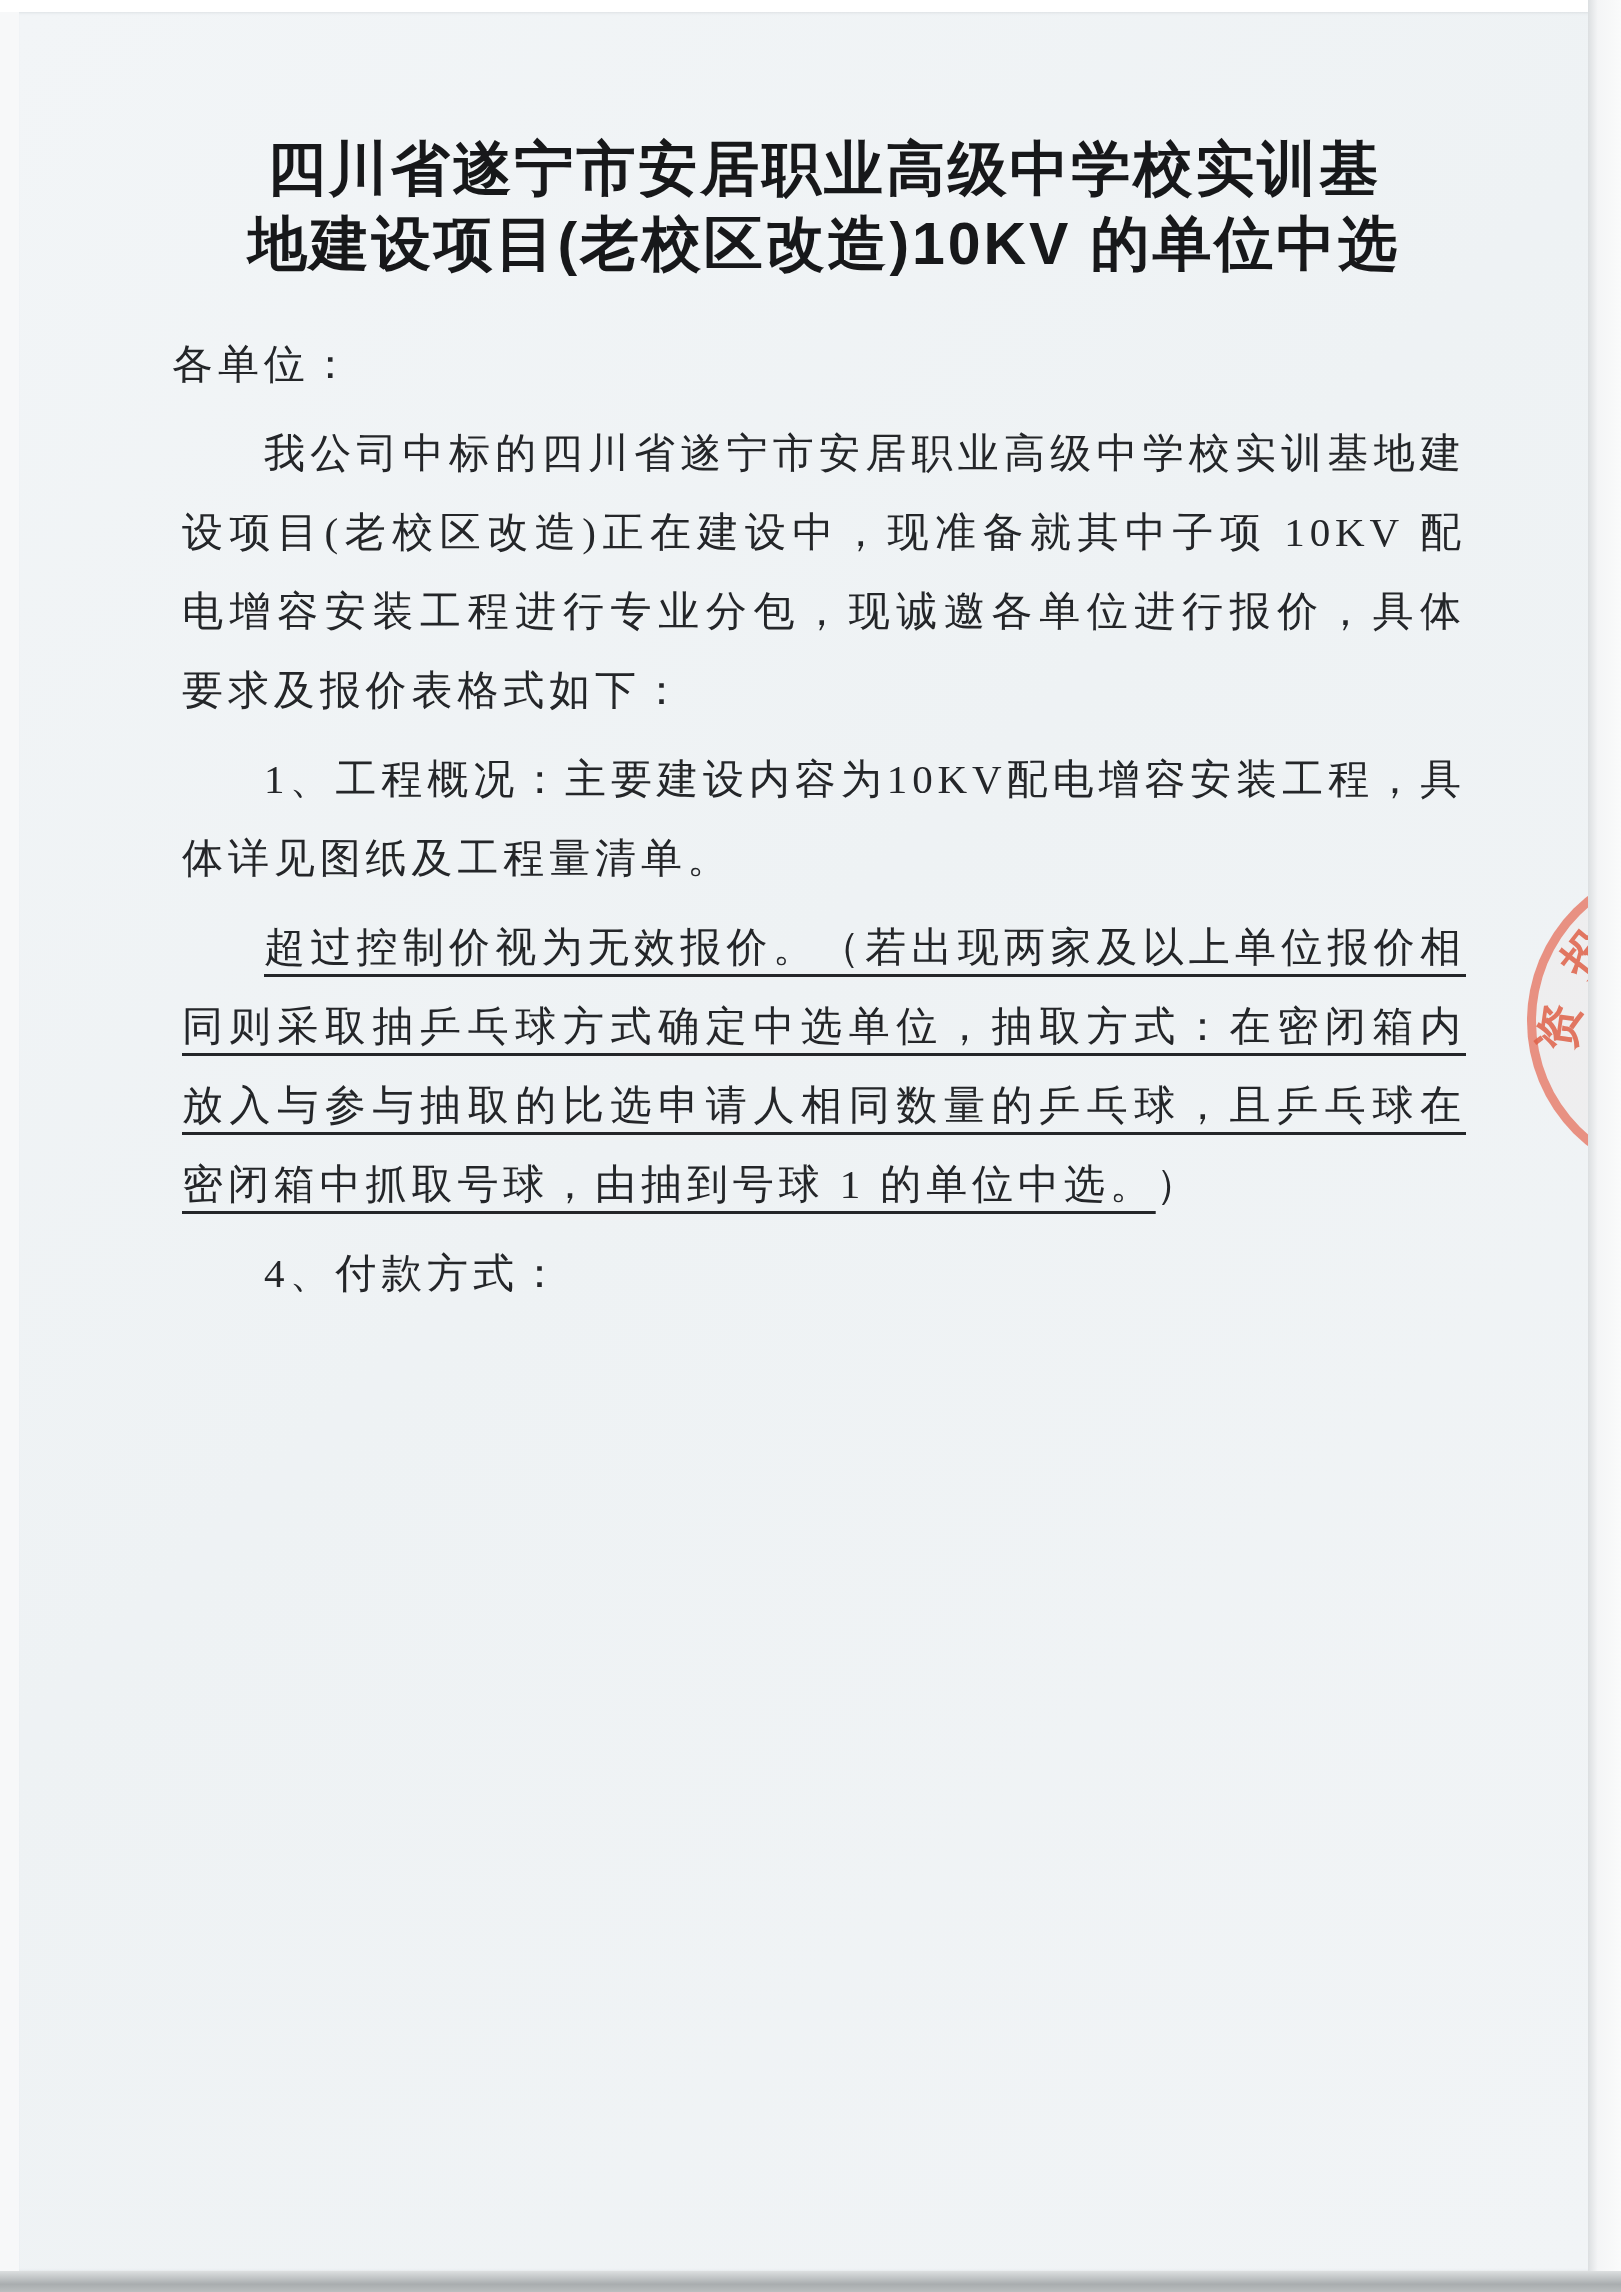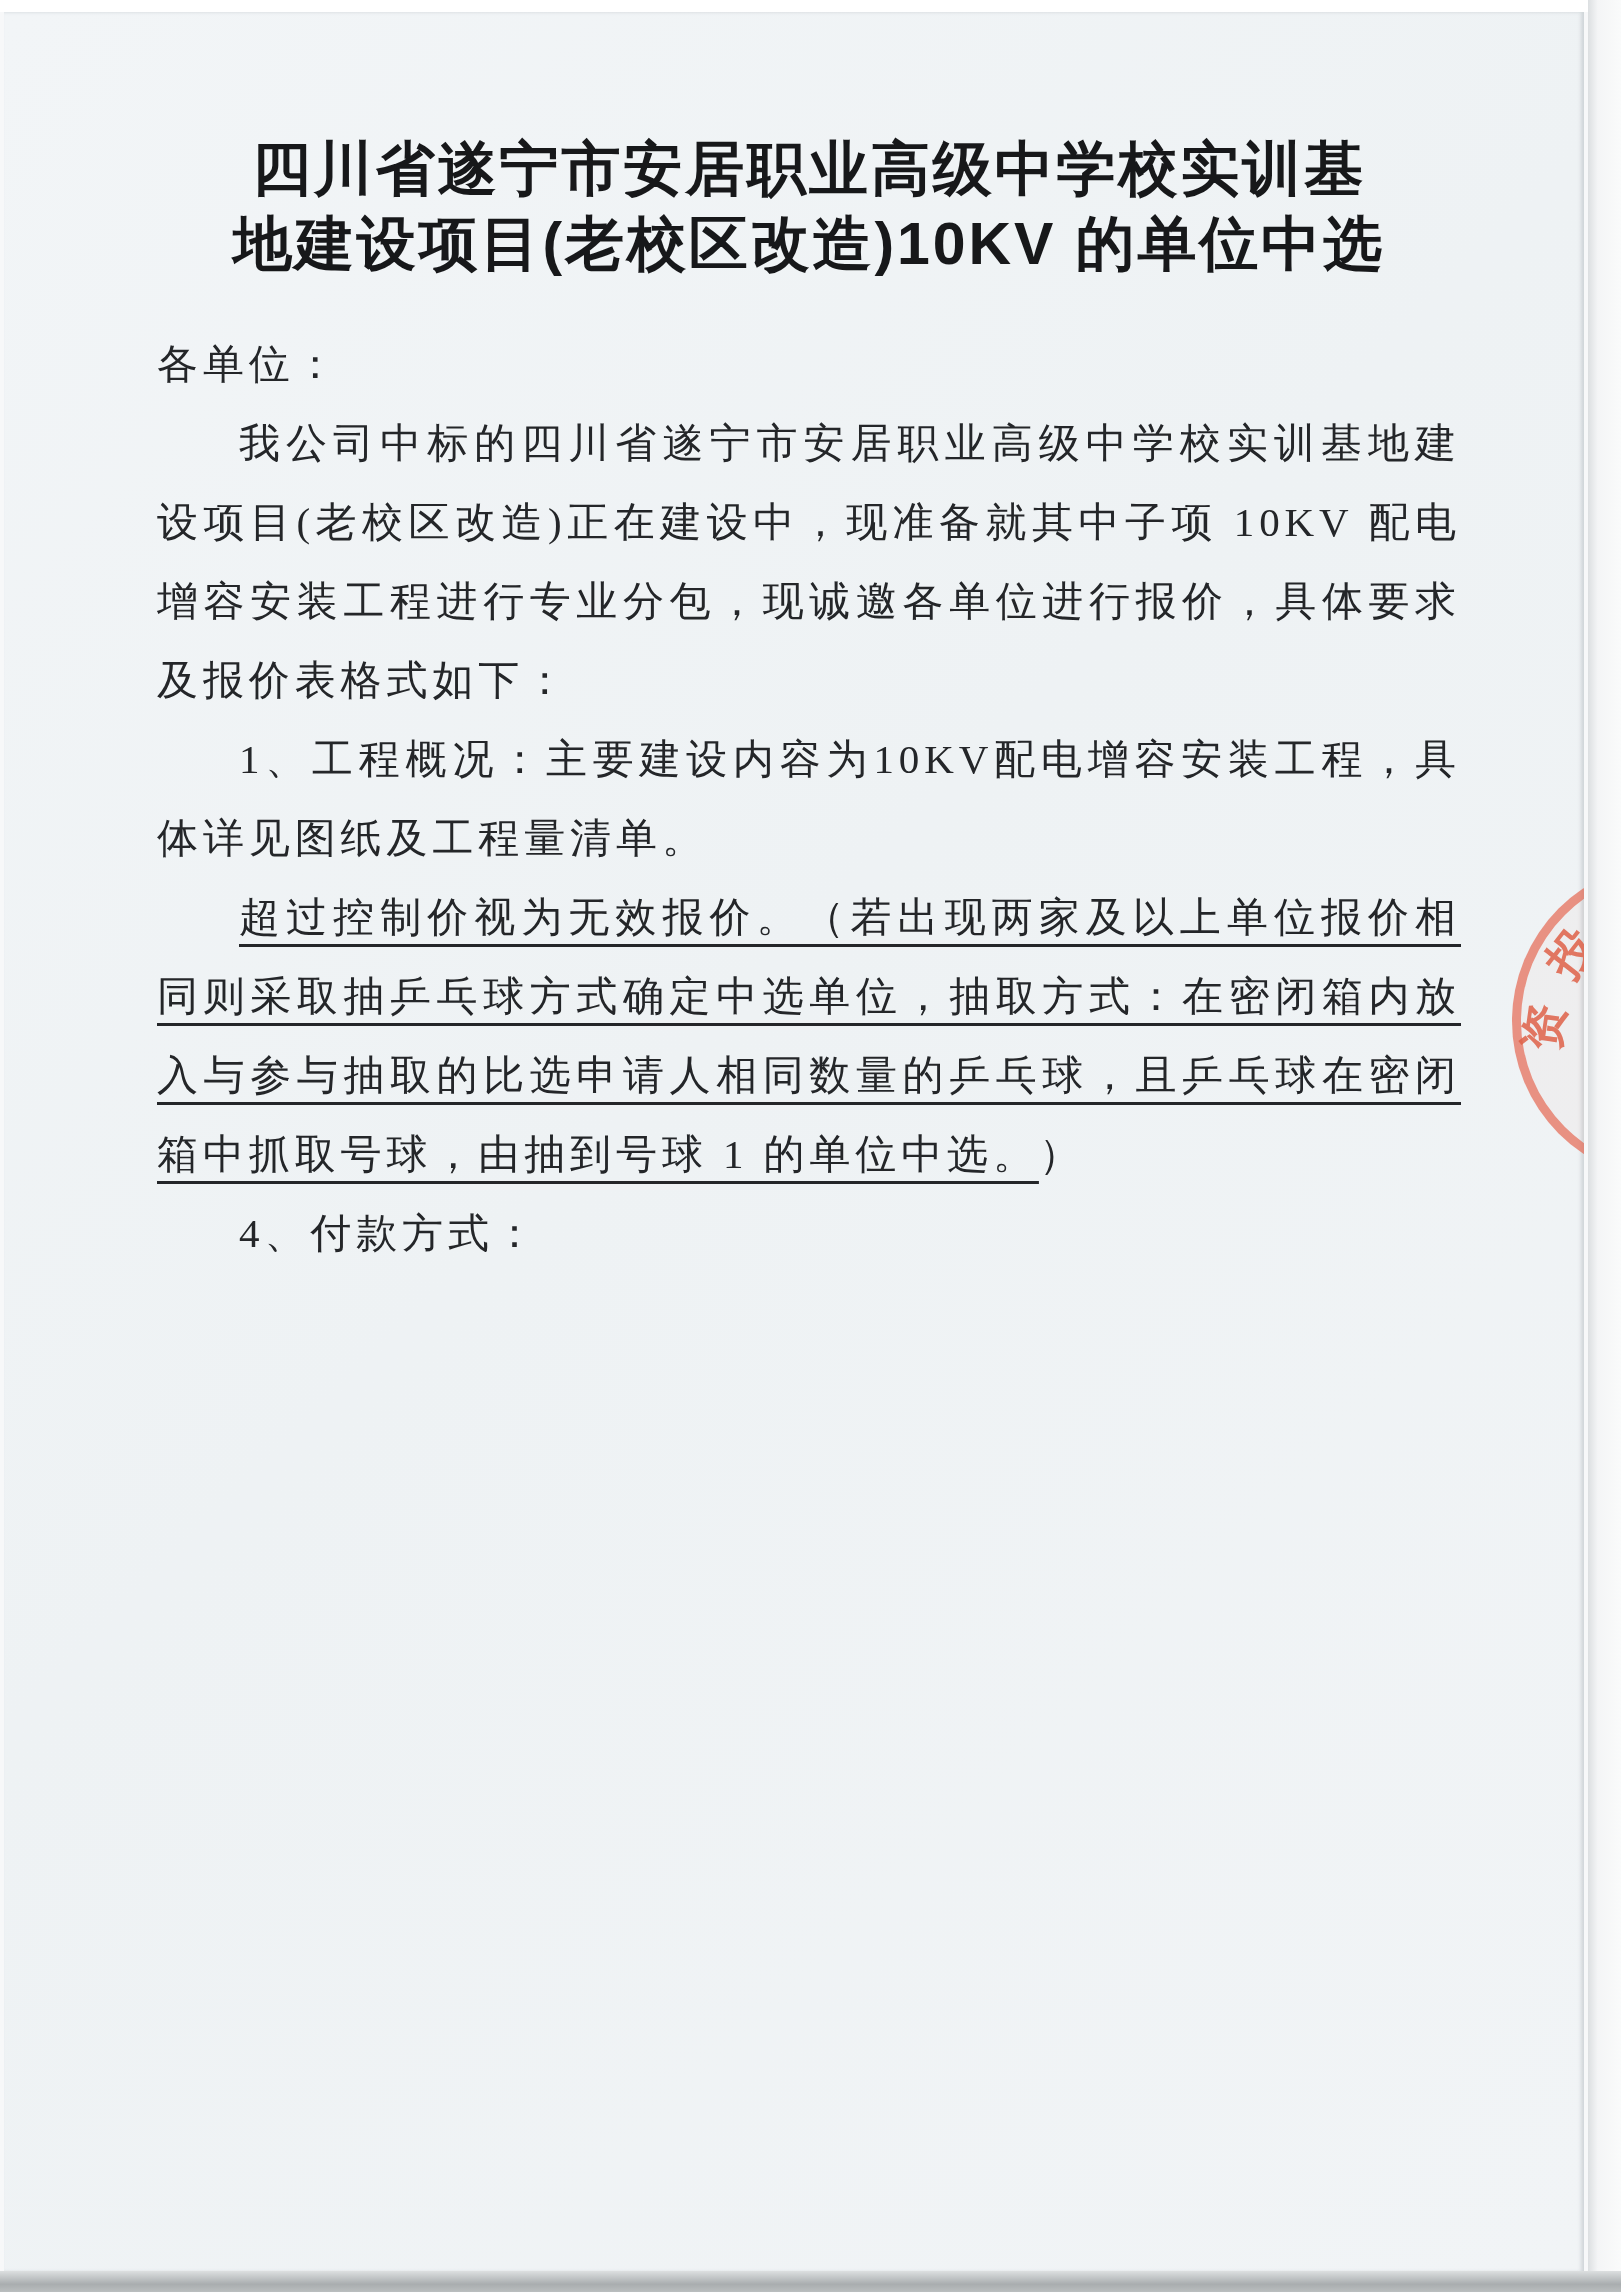--- a/index.html
+++ b/index.html
@@ -23,21 +23,21 @@
   .edge-right {
     position: absolute; right: 0; top: 0; width: 33px; height: 100%;
     background: linear-gradient(90deg, #dcdfe1 0px, #f4f5f6 9.8px, #fafbfb 100%);
   }
   .edge-bottom {
     position: absolute; left: 0; bottom: 0; width: 100%; height: 21.6px;
     background: linear-gradient(180deg, #dcdfe0 0%, #a9adaf 60%, #bcc0c1 100%);
   }
   .paper {
     position: absolute;
-    left: 4px; top: 11.8px;
+    left: 19px; top: 11.8px;
     width: 1580px; height: 2260px;
     background: linear-gradient(135deg, #f2f5f7 0%, #eef2f4 45%, #f1f4f6 100%);
     overflow: hidden;
     box-shadow: inset -2.9px 0 3.9px rgba(150,158,162,0.35);
   }
   .content {
     padding: 120px 123px 0 153px;
   }
   .title {
     margin: 0;
@@ -51,21 +51,21 @@
   }
   .title .tline { display: block; }
   .salutation {
     margin: 43px 0 0 0;
     font-size: 41px;
     line-height: 79px;
     letter-spacing: 4.9px;
     color: #242629;
   }
   p.body {
-    margin: 0;
+    margin: 10px;
     font-size: 41px;
     line-height: 79px;
     letter-spacing: 4.9px;
     color: #242629;
     text-align: justify;
     text-indent: 2em;
   }
   .u {
     text-decoration: underline;
     text-decoration-thickness: 2.9px;

